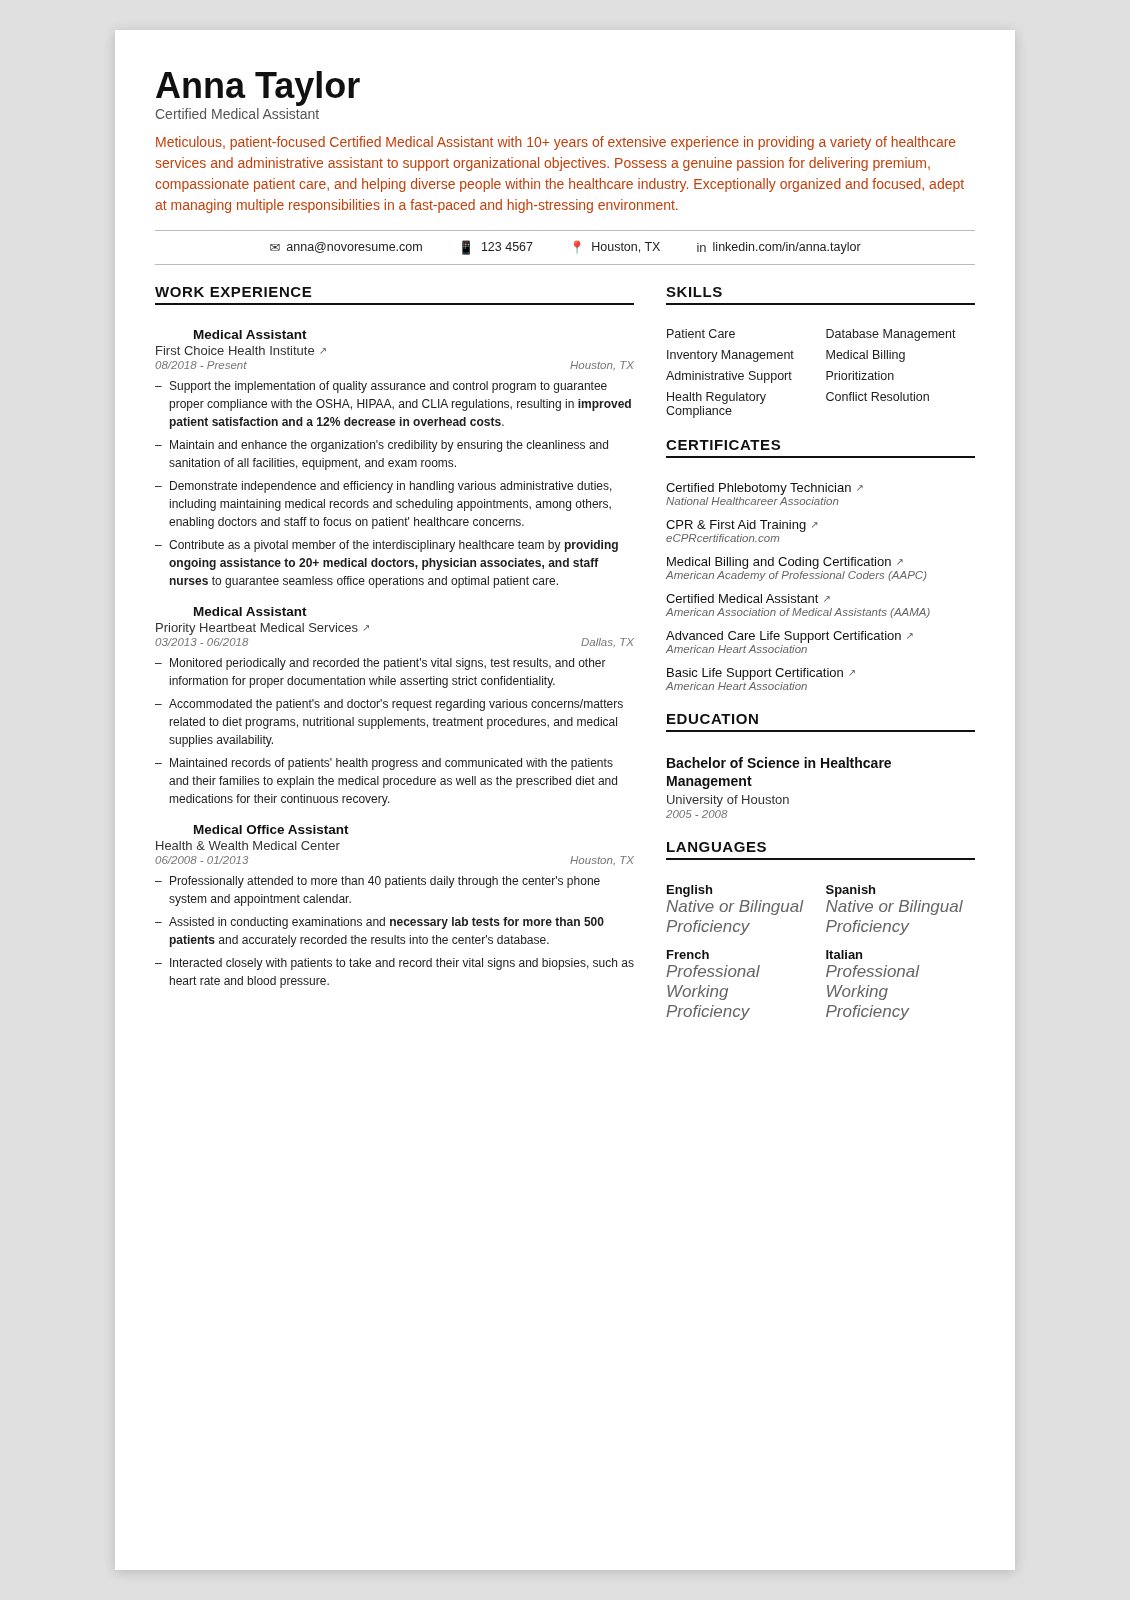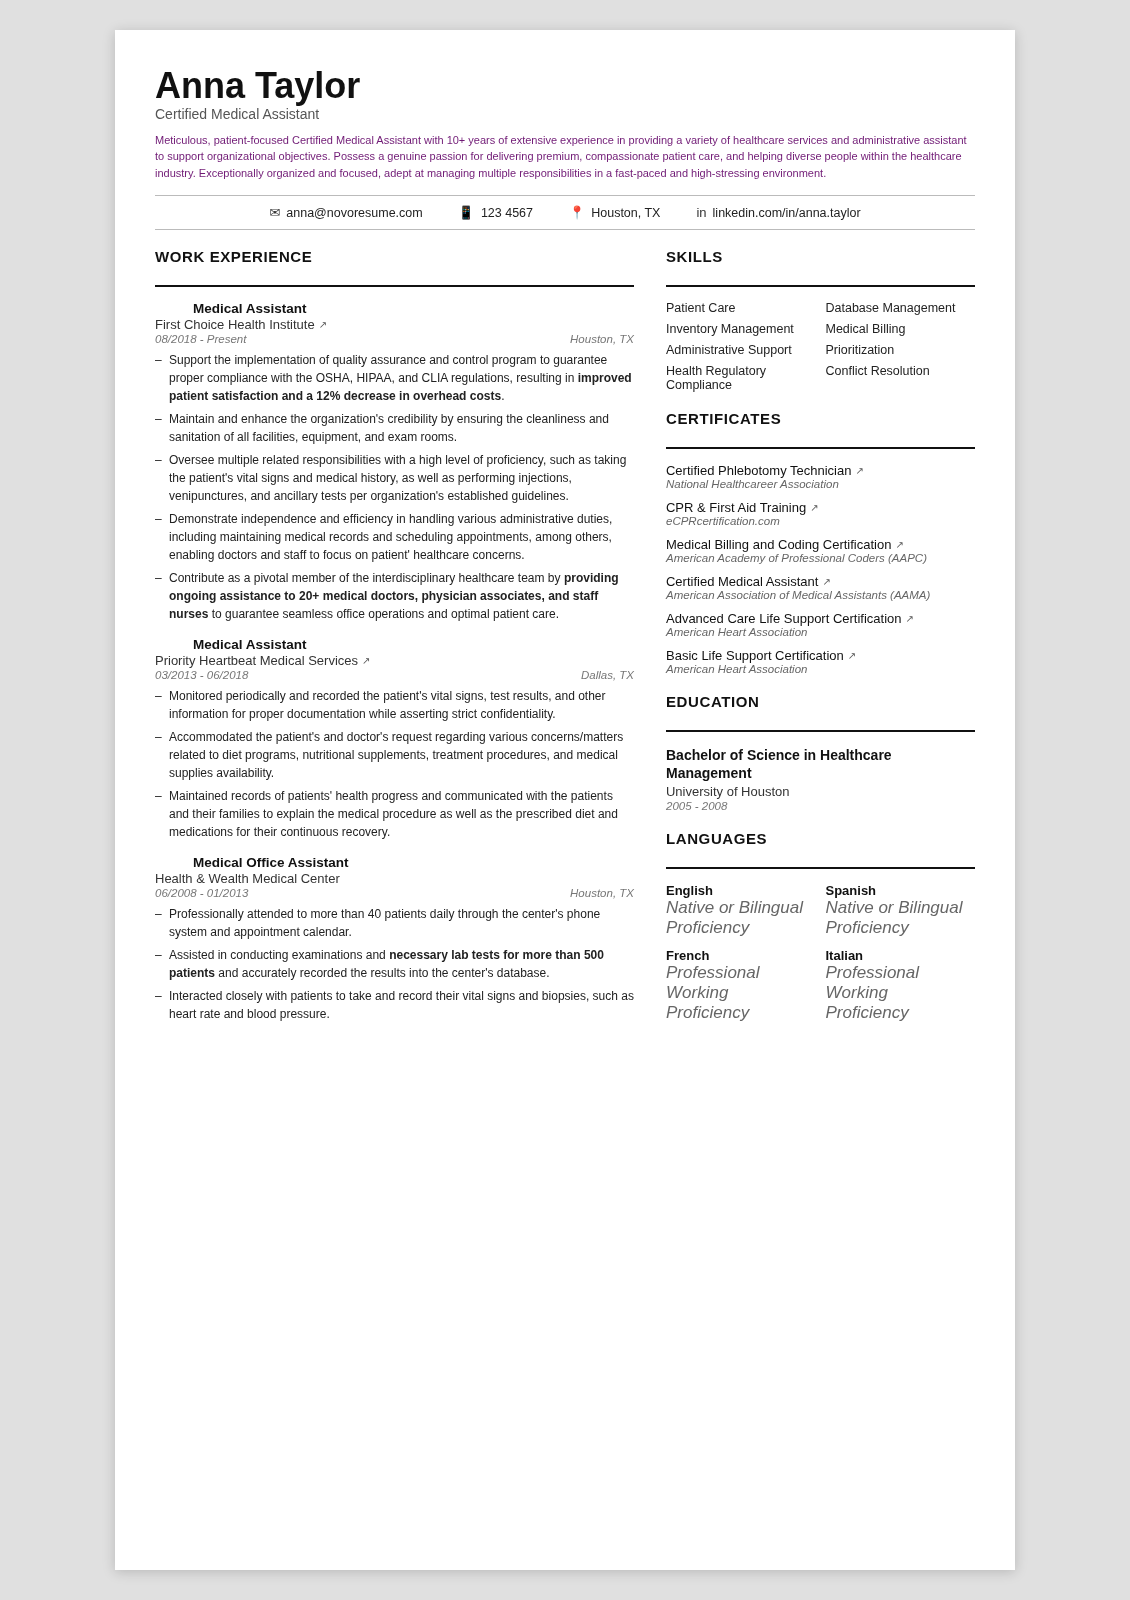--- a/index.html
+++ b/index.html
@@ -22,22 +22,22 @@
       font-weight: bold;
       color: #111;
       line-height: 1.1;
     }
     .header-title {
       font-size: 14px;
       color: #555;
       margin-bottom: 10px;
     }
     .summary {
-      font-size: 11px;
-      color: #701a75;
+      font-size: 14px;
+      color: #c2410c;
       line-height: 1.5;
       margin-bottom: 14px;
     }
     .contact-bar {
       border-top: 1.5px solid #bbb;
       border-bottom: 1.5px solid #bbb;
       padding: 9px 0;
       display: flex;
       justify-content: center;
       gap: 36px;
@@ -64,22 +64,22 @@
     }
     .right-col {
       flex: 1;
     }
     .section-title {
       font-size: 15px;
       font-weight: bold;
       color: #111;
       letter-spacing: 0.04em;
       border-bottom: 2px solid #111;
-      padding-bottom: 20px;
-      margin-bottom: 14px;
+      padding-bottom: 3px;
+      margin-bottom: 22px;
       text-transform: uppercase;
     }
     .job-title {
       font-size: 13.5px;
       font-weight: bold;
       color: #111;
       margin-bottom: 1px;
       margin-left: 38px;
     }
     .job-company {
@@ -224,21 +224,20 @@
           <span>First Choice Health Institute</span>
           <span class="link-icon">↗</span>
         </div>
         <div class="job-meta">
           <span>08/2018 - Present</span>
           <span>Houston, TX</span>
         </div>
         <ul class="job-bullets">
           <li>Support the implementation of quality assurance and control program to guarantee proper compliance with the OSHA, HIPAA, and CLIA regulations, resulting in <strong>improved patient satisfaction and a 12% decrease in overhead costs</strong>.</li>
           <li>Maintain and enhance the organization's credibility by ensuring the cleanliness and sanitation of all facilities, equipment, and exam rooms.</li>
-          <li>Oversee multiple related responsibilities with a high level of proficiency, such as taking the patient's vital signs and medical history, as well as performing injections, venipunctures, and ancillary tests per organization's established guidelines.</li>
           <li>Demonstrate independence and efficiency in handling various administrative duties, including maintaining medical records and scheduling appointments, among others, enabling doctors and staff to focus on patient' healthcare concerns.</li>
           <li>Contribute as a pivotal member of the interdisciplinary healthcare team by <strong>providing ongoing assistance to 20+ medical doctors, physician associates, and staff nurses</strong> to guarantee seamless office operations and optimal patient care.</li>
         </ul>
       </div>
 
       <div>
         <div class="job-title">Medical Assistant</div>
         <div class="job-company">
           <span>Priority Heartbeat Medical Services</span>
           <span class="link-icon">↗</span>

